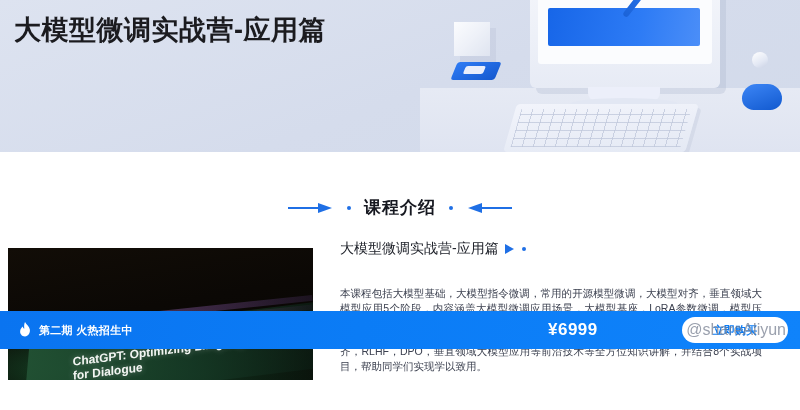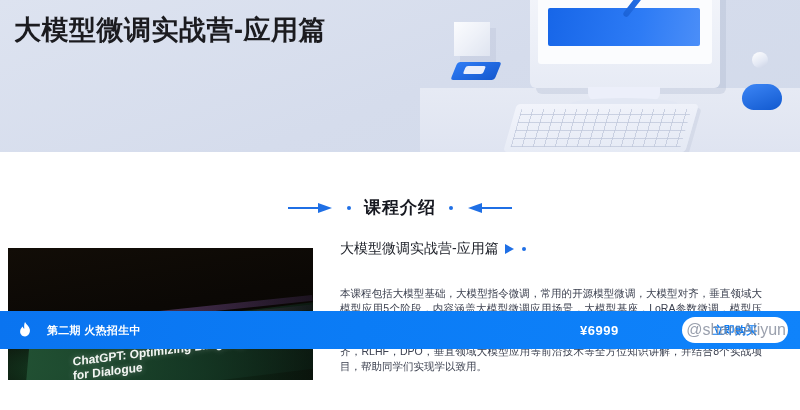--- a/index.html
+++ b/index.html
@@ -151,26 +151,26 @@
     margin-top: 28px; font-size: 10.5px; line-height: 14.6px;
     color: #3c4150; text-align: justify; width: 422px;
   }
 
   
   .bottom-bar {
     position: absolute; left: 0; bottom: 0; width: 800px; height: 38px;
     background: linear-gradient(100deg,#0a74f0 0%, #0b7cf6 45%, #0f83fb 100%);
     display: flex; align-items: center;
   }
-  .bb-left { display: flex; align-items: center; gap: 15px; margin-left: 18px; }
+  .bb-left { display: flex; align-items: center; gap: 7px; margin-left: 18px; }
   .flame { width: 14px; height: 16px; display: block; }
   .bb-text { font-size: 11px; font-weight: bold; color: #ffffff; letter-spacing: .3px; }
   .price {
-    position: absolute; left: 580px; top: 50%; transform: translateY(-50%);
-    font-size: 13px; font-weight: bold; color: #ffffff; letter-spacing: .5px;
+    position: absolute; left: 548px; top: 50%; transform: translateY(-50%);
+    font-size: 17px; font-weight: bold; color: #ffffff; letter-spacing: .5px;
   }
   .buy-btn {
     position: absolute; right: 12px; top: 50%; transform: translateY(-50%);
     width: 106px; height: 26px; border-radius: 14px; border: none;
     background: #ffffff; color: #0b7cf6;
     font-size: 11px; font-weight: bold;
     font-family: "Liberation Sans", "DejaVu Sans", sans-serif;
     cursor: pointer;
     display: flex; align-items: center; justify-content: center;
   }

